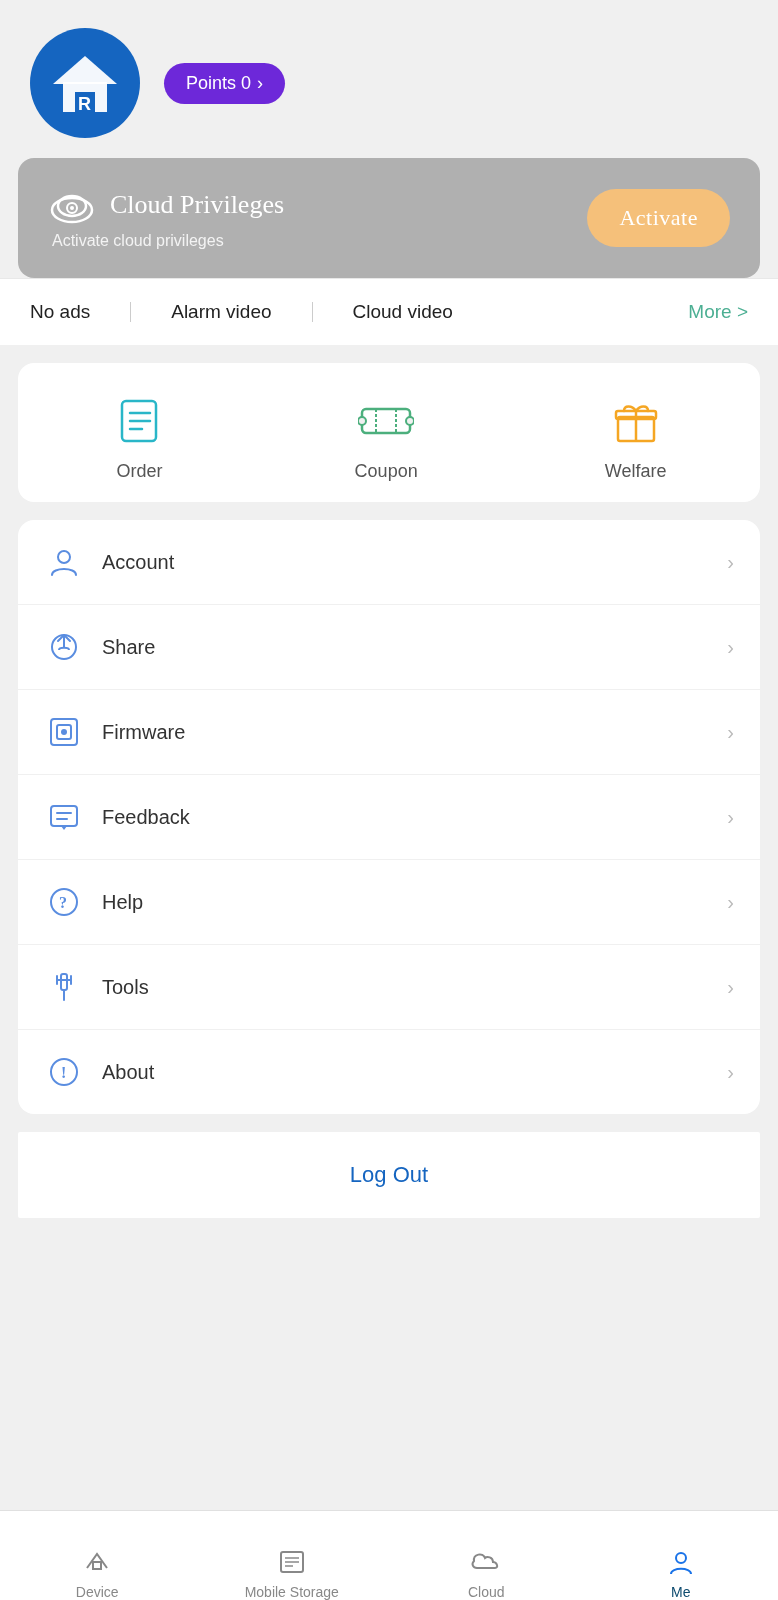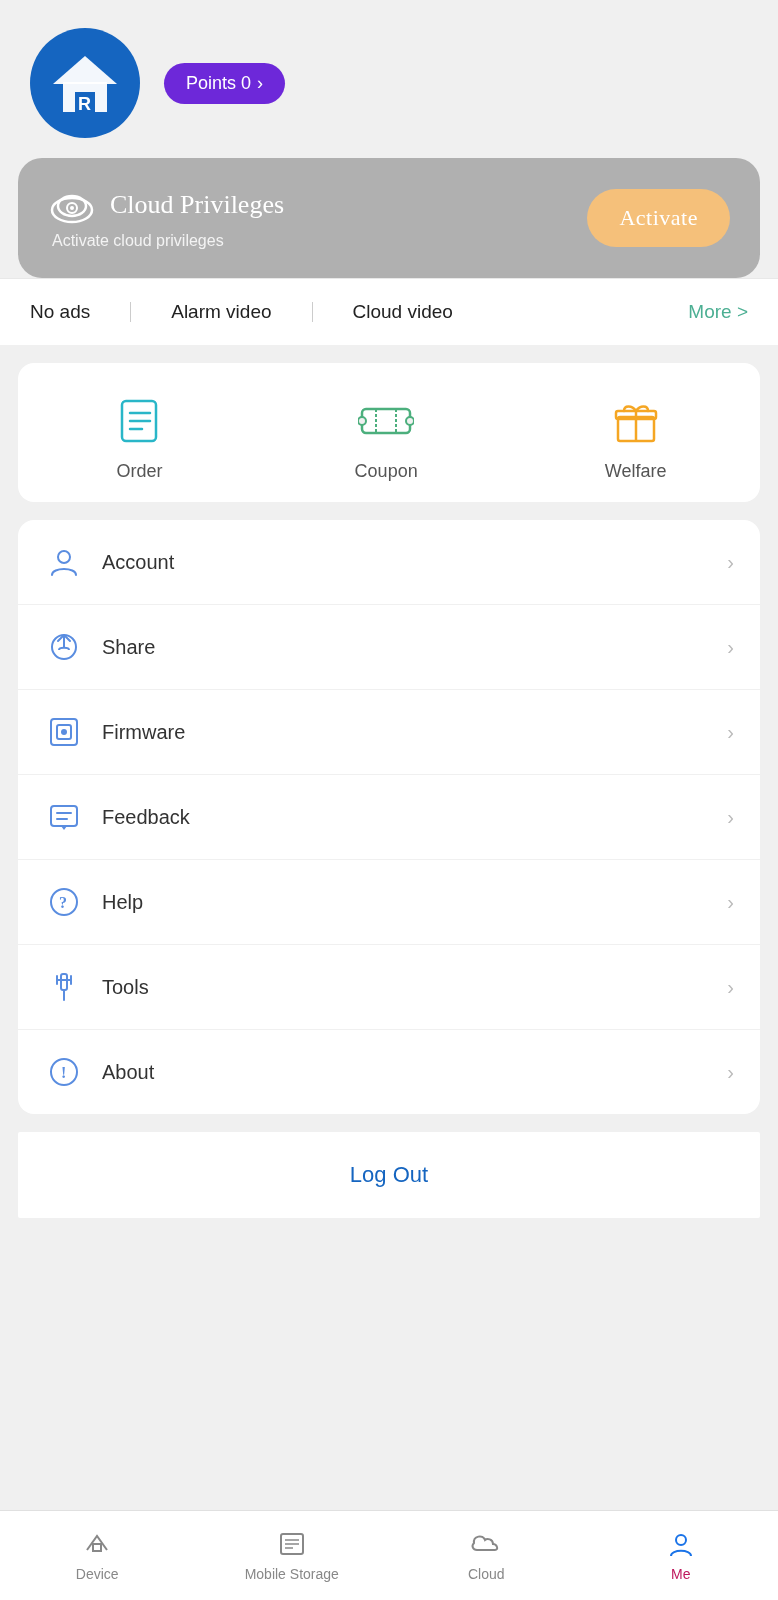--- a/index.html
+++ b/index.html
@@ -48,21 +48,21 @@
     }
     .points-chevron {
       color: white;
       font-size: 16px;
     }
 
     
     .cloud-banner {
       background: #b0b0b0;
       margin: 0 18px;
-      border-radius: 24px;
+      border-radius: 16px;
       padding: 28px 30px;
       display: flex;
       align-items: center;
       justify-content: space-between;
     }
     .cloud-banner-left {
       display: flex;
       flex-direction: column;
       gap: 8px;
     }
@@ -223,30 +223,30 @@
       border-top: 1px solid #e0e0e0;
       display: flex;
       align-items: stretch;
       height: 90px;
     }
     .nav-item {
       flex: 1;
       display: flex;
       flex-direction: column;
       align-items: center;
-      justify-content: center;
+      justify-content: flex-end;
       gap: 4px;
       cursor: pointer;
     }
     .nav-label {
       font-size: 14px;
       color: #888;
     }
     .nav-label.active {
-      color: #be185d;
+      color: #0c4a6e;
     }
 
     
     .page-content {
       padding-bottom: 110px;
     }
   </style>
 </head>
 <body>
 

